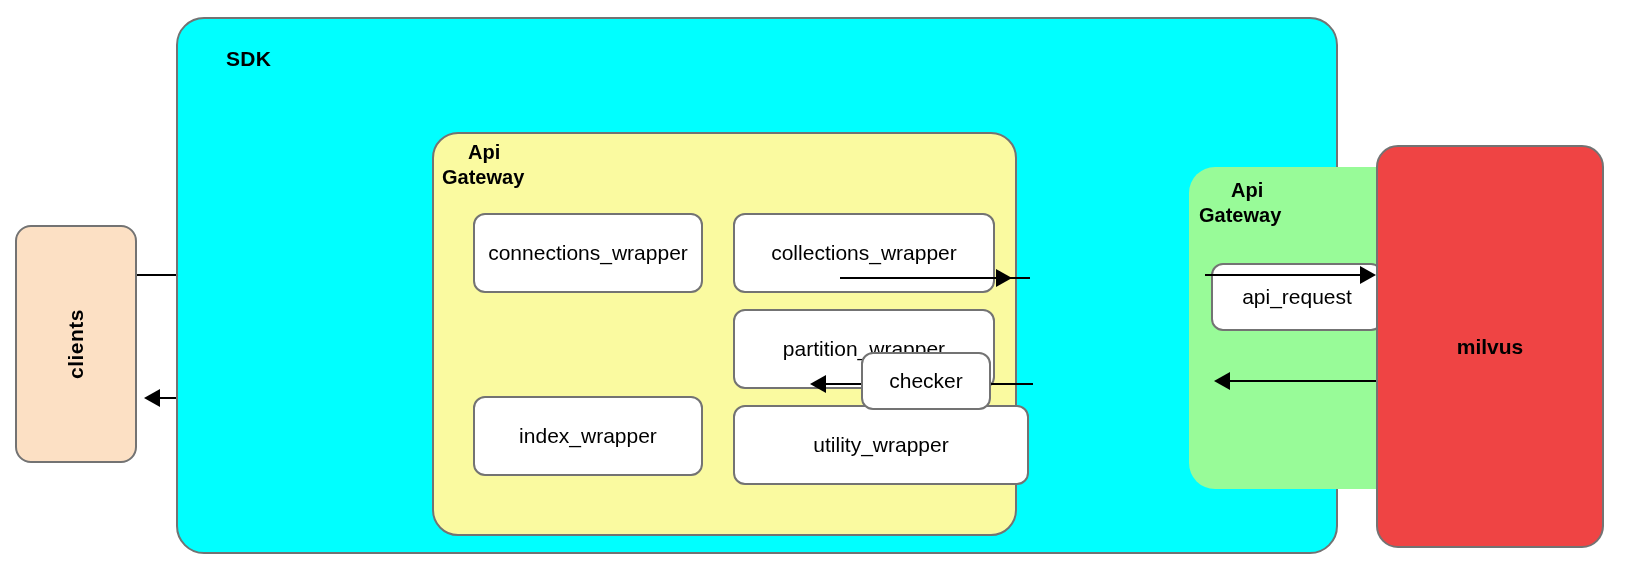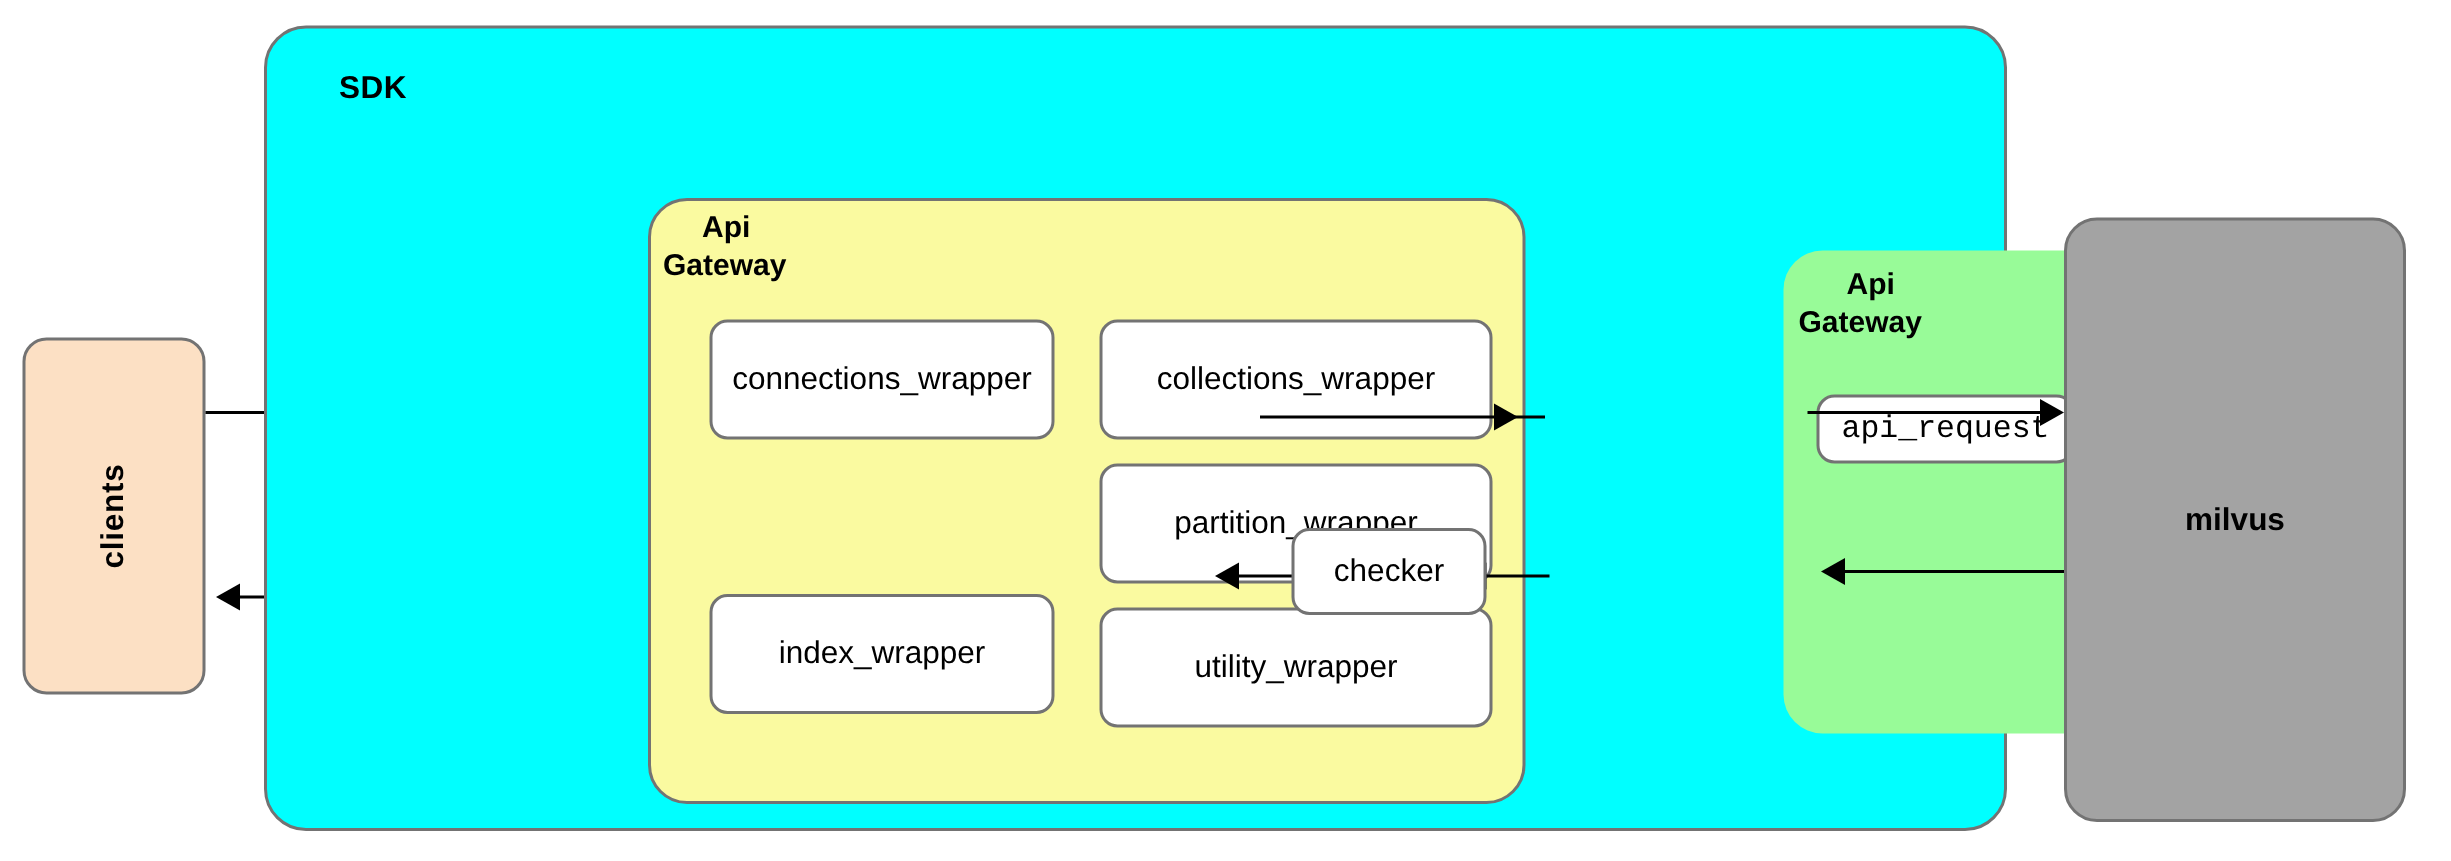--- a/index.html
+++ b/index.html
@@ -105,21 +105,21 @@
     font-weight: bold;
     writing-mode: vertical-rl;
     transform: rotate(180deg);
     letter-spacing: 0.5px;
   }
   #milvus-box {
     left: 1376px;
     top: 145px;
     width: 228px;
     height: 403px;
-    background: #a3a3a3;
+    background: #ef4444;
     border-radius: 22px;
     font-size: 21px;
     font-weight: bold;
   }
   #checker-box {
     left: 861px;
     top: 352px;
     width: 130px;
     height: 58px;
     background: #ffffff;
@@ -171,32 +171,32 @@
       </div>
       <div class="box wrapper-cell" style="left:299px; top:79px; width:262px; height:80px;justify-content:center;">
         <span>collections_wrapper</span>
       </div>
       <div class="box wrapper-cell" style="left:299px; top:175px; width:262px; height:80px;">
         <span>partition_wrapper</span>
       </div>
       <div class="box wrapper-cell" style="left:11px; top:262px; width:230px; height:80px;margin-left:28px;">
         <span>index_wrapper</span>
       </div>
-      <div class="box wrapper-cell" style="left:299px; top:271px; width:262px; height:80px;">
+      <div class="box wrapper-cell" style="left:299px; top:271px; width:296px; height:80px;">
         <span>utility_wrapper</span>
       </div>
     </div>
 
     <div class="box" id="api-gateway-container">
       <div id="api-gateway-label">
         <span>Api</span><br>
         <span>Gateway</span>
       </div>
 
-      <div class="box wrapper-cell" style="left:22px; top:96px; width:172px; height:46px;font-family:Liberation Mono, monospace;">
+      <div class="box wrapper-cell" style="left:22px; top:96px; width:172px; height:68px;">
         <span>api_request</span>
       </div>
     </div>
 
     <div class="aline" style="left:662px; top:258px; width:190px;"></div>
     <div class="ahead-r" style="left:818px; top:250px;"></div>
 
     <div class="aline" style="left:799px; top:364px; width:56px;"></div>
     <div class="ahead-l" style="left:797px; top:356px;"></div>
 

